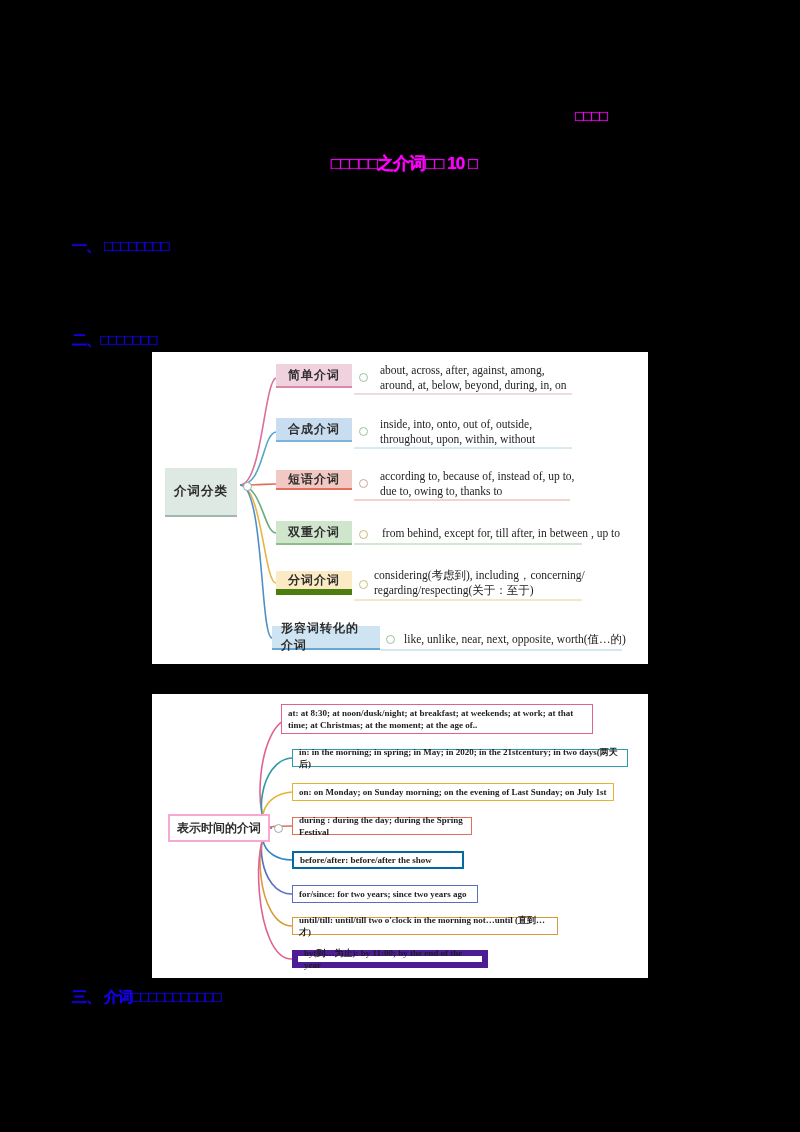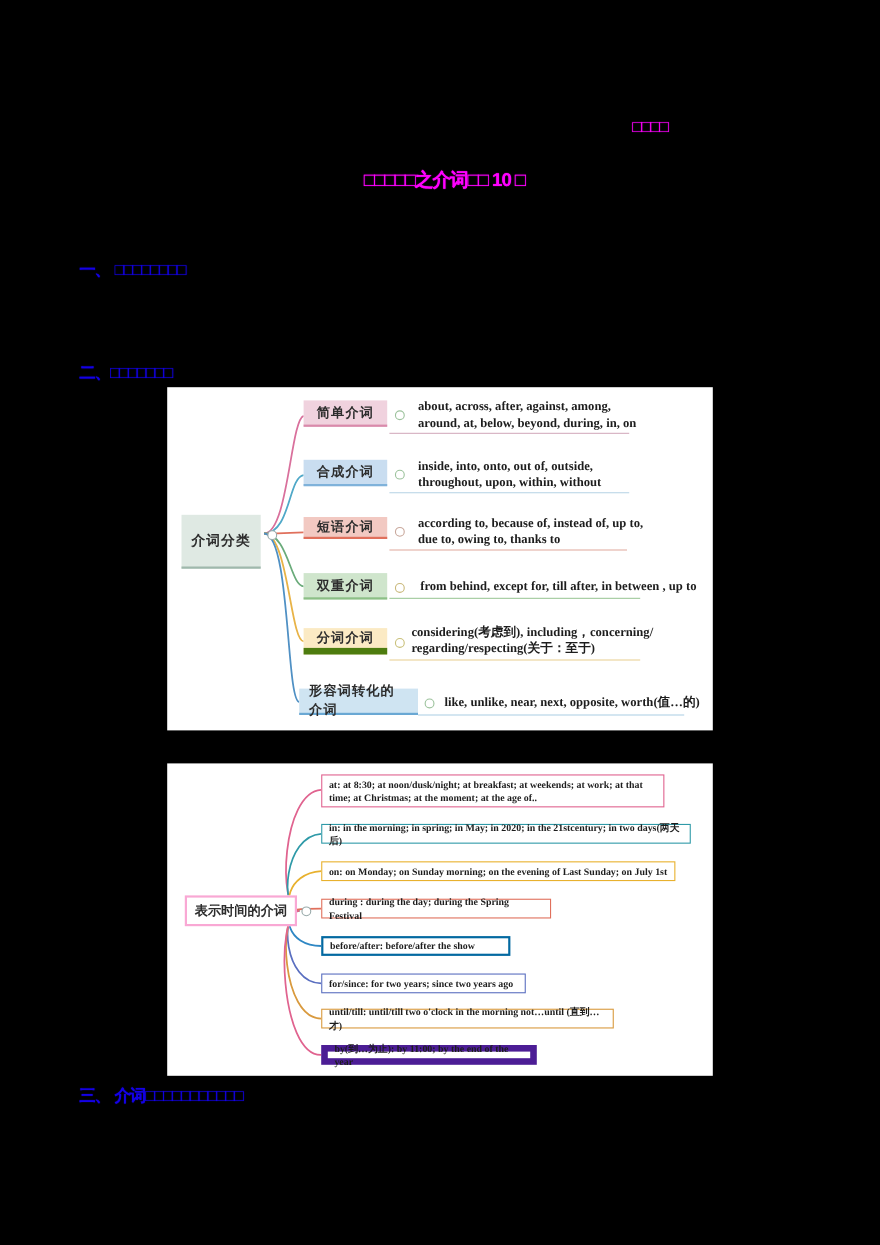--- a/index.html
+++ b/index.html
@@ -61,21 +61,21 @@
   .chip{
     font-weight:bold;font-size:12px;letter-spacing:1px;
     padding:0 9px;justify-content:center;
   }
   .dot{position:absolute;width:7px;height:7px;border-radius:50%;
        border:1px solid #9aa;background:#fff;}
 
   
   .txt{
     position:absolute;font-family:"Liberation Serif",serif;
-    font-weight:bold;color:#1d1d1d;font-size:11.5px;line-height:15px;
+    font-weight:normal;color:#1d1d1d;font-size:11.5px;line-height:15px;
   }
 
   
   .box{
     position:absolute;box-sizing:border-box;background:#fff;
     font-family:"Liberation Serif",serif;font-weight:bold;
     color:#1d1d1d;font-size:9px;line-height:12px;
     padding:3px 6px;display:flex;align-items:center;
   }
 </style>
@@ -166,34 +166,34 @@
       <path d="M120 134 C 110 134, 118 132, 140 132" fill="none" stroke="#e0705c" stroke-width="1.6"></path>
       <path d="M120 134 C 104 134, 108 166, 140 166" fill="none" stroke="#2f87c4" stroke-width="1.6"></path>
       <path d="M120 134 C 102 134, 106 200, 140 200" fill="none" stroke="#5a6fc0" stroke-width="1.6"></path>
       <path d="M120 134 C 100 134, 104 232, 140 232" fill="none" stroke="#d99a3e" stroke-width="1.6"></path>
       <path d="M120 134 C 98 134, 102 266, 140 265" fill="none" stroke="#e0638f" stroke-width="1.6"></path>
     </svg>
 
     <div class="node root" id="m2-root">表示时间的介词</div>
     <div class="dot" style="left:122px;top:130px;"></div>
 
-    <div class="box" style="left:140px;top:10px;width:312px;height:30px;border:1px solid #e0638f;flex-direction:column;align-items:flex-start;justify-content:center;">
+    <div class="box" style="left:129px;top:10px;width:312px;height:30px;border:1px solid #e0638f;flex-direction:column;align-items:flex-start;justify-content:center;">
       <span>at: at 8:30; at noon/dusk/night; at breakfast; at weekends; at work; at that</span>
       <span>time; at Christmas; at the moment; at the age of..</span>
     </div>
 
     <div class="box" style="left:140px;top:55px;width:336px;height:18px;border:1px solid #2f9aa8;">
       <span>in: in the morning; in spring; in May; in 2020; in the 21stcentury; in two days(两天后)</span>
     </div>
 
     <div class="box" style="left:140px;top:89px;width:322px;height:18px;border:1px solid #e8b12e;">
       <span>on:  on Monday; on Sunday morning; on the evening of Last Sunday; on July 1st</span>
     </div>
 
-    <div class="box" style="left:140px;top:123px;width:209px;height:18px;border:1px solid #e0705c;">
+    <div class="box" style="left:140px;top:123px;width:180px;height:18px;border:1px solid #e0705c;">
       <span>during :  during the day; during the Spring Festival</span>
     </div>
 
     <div class="box" style="left:140px;top:157px;width:172px;height:18px;border:2px solid #0369a1;">
       <span>before/after: before/after the show</span>
     </div>
 
     <div class="box" style="left:140px;top:191px;width:186px;height:18px;border:1px solid #5a6fc0;">
       <span>for/since: for two years; since two years ago</span>
     </div>

